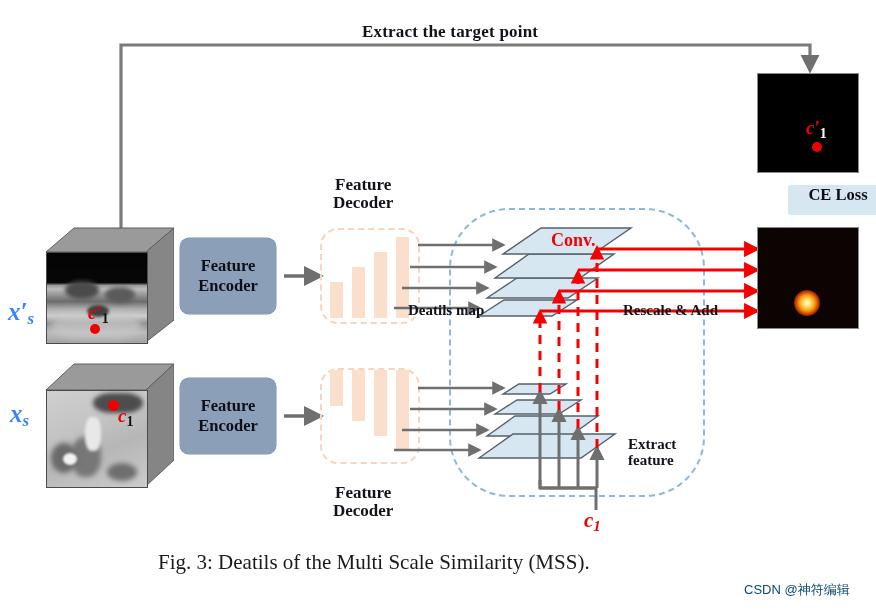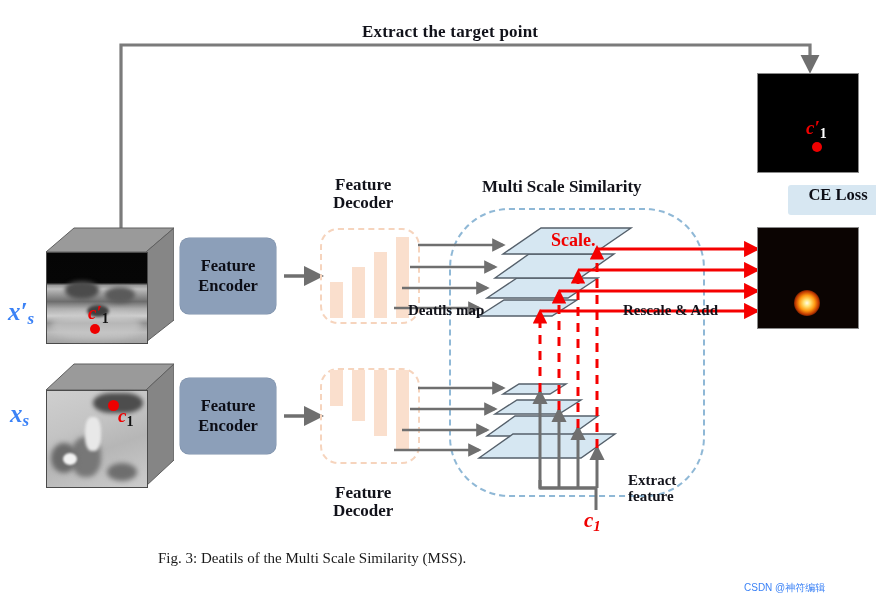--- a/index.html
+++ b/index.html
@@ -42,23 +42,23 @@
   .blackpanel{position:absolute;background:#000;border:1px solid #8a8a8a;}
   .heatpanel{position:absolute;background:#0b0402;border:1px solid #8a8a8a;overflow:hidden;}
   .heat-dot{position:absolute;border-radius:50%;
     background:radial-gradient(circle,#fffbe8 0%,#ffe477 18%,#ff9a12 42%,#c43c00 62%,rgba(60,8,0,.55) 80%,rgba(11,4,2,0) 100%);}
   .reddot{position:absolute;border-radius:50%;background:#ee0000;}
 
   svg{position:absolute;left:0;top:0;overflow:visible;}
 
   
   .caption{position:absolute;font-family:"Liberation Serif",serif;
-           font-size:15px;color:#1a1a1a;white-space:nowrap;}
+           font-size:21px;color:#1a1a1a;white-space:nowrap;}
   .watermark{position:absolute;font-family:"Liberation Sans",sans-serif;
-             font-size:10px;color:#3b82f6;white-space:nowrap;}
+             font-size:13px;color:#0c4a6e;white-space:nowrap;}
 </style>
 </head>
 <body>
 
 <div id="fig">
 
   <div class="lbl title-top" style="left:362px;top:23px;">Extract the target point</div>
 
   <svg width="876" height="610">
     <defs>
@@ -163,21 +163,20 @@
   <div class="dec-box" style="left:320px;top:368px;width:96px;height:92px;"></div>
   <div class="bar" style="left:330px;top:370px;width:13px;height:36px;"></div>
   <div class="bar" style="left:352px;top:370px;width:13px;height:51px;"></div>
   <div class="bar" style="left:374px;top:370px;width:13px;height:66px;"></div>
   <div class="bar" style="left:396px;top:370px;width:13px;height:81px;"></div>
   <div class="lbl sec-title" style="left:333px;top:484px;text-align:center;">
     <div>Feature</div>
     <div>Decoder</div>
   </div>
 
-  <div class="lbl sec-title" style="left:482px;top:178px;">Multi Scale Similarity</div>
   <div class="mss-box" style="left:449px;top:208px;width:252px;height:285px;"></div>
 
   <svg width="876" height="610">
 
     <line x1="418" y1="245" x2="503" y2="245" stroke="#6f6f6f" stroke-width="2.6" marker-end="url(#grayhead-sm)"></line>
     <line x1="410" y1="267" x2="495" y2="267" stroke="#6f6f6f" stroke-width="2.6" marker-end="url(#grayhead-sm)"></line>
     <line x1="402" y1="288" x2="487" y2="288" stroke="#6f6f6f" stroke-width="2.6" marker-end="url(#grayhead-sm)"></line>
     <line x1="394" y1="308" x2="479" y2="308" stroke="#6f6f6f" stroke-width="2.6" marker-end="url(#grayhead-sm)"></line>
 
     <line x1="418" y1="388" x2="503" y2="388" stroke="#6f6f6f" stroke-width="2.6" marker-end="url(#grayhead-sm)"></line>
@@ -186,41 +185,41 @@
     <line x1="394" y1="450" x2="479" y2="450" stroke="#6f6f6f" stroke-width="2.6" marker-end="url(#grayhead-sm)"></line>
   </svg>
 
   <svg width="876" height="610">
     <polygon points="479,316 504,300 577,300 552,316" fill="#d6e7f2" stroke="#55606b" stroke-width="1.4"></polygon>
     <polygon points="487,298 517,278 598,278 568,298" fill="#d6e7f2" stroke="#55606b" stroke-width="1.4"></polygon>
     <polygon points="495,278 529,254 614,254 580,278" fill="#d6e7f2" stroke="#55606b" stroke-width="1.4"></polygon>
     <polygon points="503,254 541,228 631,228 593,254" fill="#d6e7f2" stroke="#55606b" stroke-width="1.4"></polygon>
   </svg>
 
-  <div class="lbl red" style="left:551px;top:231px;font-size:18px;">Scale.</div>
+  <div class="lbl red" style="left:551px;top:231px;font-size:18px;">Conv.</div>
   <div class="lbl small-lbl" style="left:408px;top:303px;">Deatils map</div>
 
   <svg width="876" height="610">
     <polygon points="503,394 519,384 566,384 550,394" fill="#d6e7f2" stroke="#55606b" stroke-width="1.4"></polygon>
     <polygon points="495,414 517,400 581,400 559,414" fill="#d6e7f2" stroke="#55606b" stroke-width="1.4"></polygon>
     <polygon points="487,436 515,416 598,416 570,436" fill="#d6e7f2" stroke="#55606b" stroke-width="1.4"></polygon>
     <polygon points="479,458 513,434 615,434 581,458" fill="#d6e7f2" stroke="#55606b" stroke-width="1.4"></polygon>
   </svg>
 
   <svg width="876" height="610">
 
     <path d="M 540 480 L 540 488 L 596 488 L 596 510" stroke="#6f6f6f" stroke-width="3" fill="none"></path>
     <line x1="540" y1="488" x2="540" y2="392" stroke="#6f6f6f" stroke-width="3" marker-end="url(#grayhead-sm)"></line>
     <line x1="559" y1="488" x2="559" y2="410" stroke="#6f6f6f" stroke-width="3" marker-end="url(#grayhead-sm)"></line>
     <line x1="578" y1="488" x2="578" y2="428" stroke="#6f6f6f" stroke-width="3" marker-end="url(#grayhead-sm)"></line>
     <line x1="597" y1="488" x2="597" y2="448" stroke="#6f6f6f" stroke-width="3" marker-end="url(#grayhead-sm)"></line>
     <line x1="540" y1="488" x2="597" y2="488" stroke="#6f6f6f" stroke-width="3"></line>
   </svg>
 
-  <div class="lbl small-lbl" style="left:628px;top:437px;text-align:left;margin-top:36px;">
+  <div class="lbl small-lbl" style="left:628px;top:437px;text-align:left;">
     <div>Extract</div>
     <div>feature</div>
   </div>
 
   <div class="mathlbl mathred" style="left:584px;top:508px;font-size:21px;">
     <span>c</span><span style="font-size:15px;vertical-align:-4px;">1</span>
   </div>
 
   <svg width="876" height="610">
     <line x1="540" y1="392" x2="540" y2="312" stroke="#f50000" stroke-width="3" stroke-dasharray="9,7" marker-end="url(#redhead-up)"></line>

